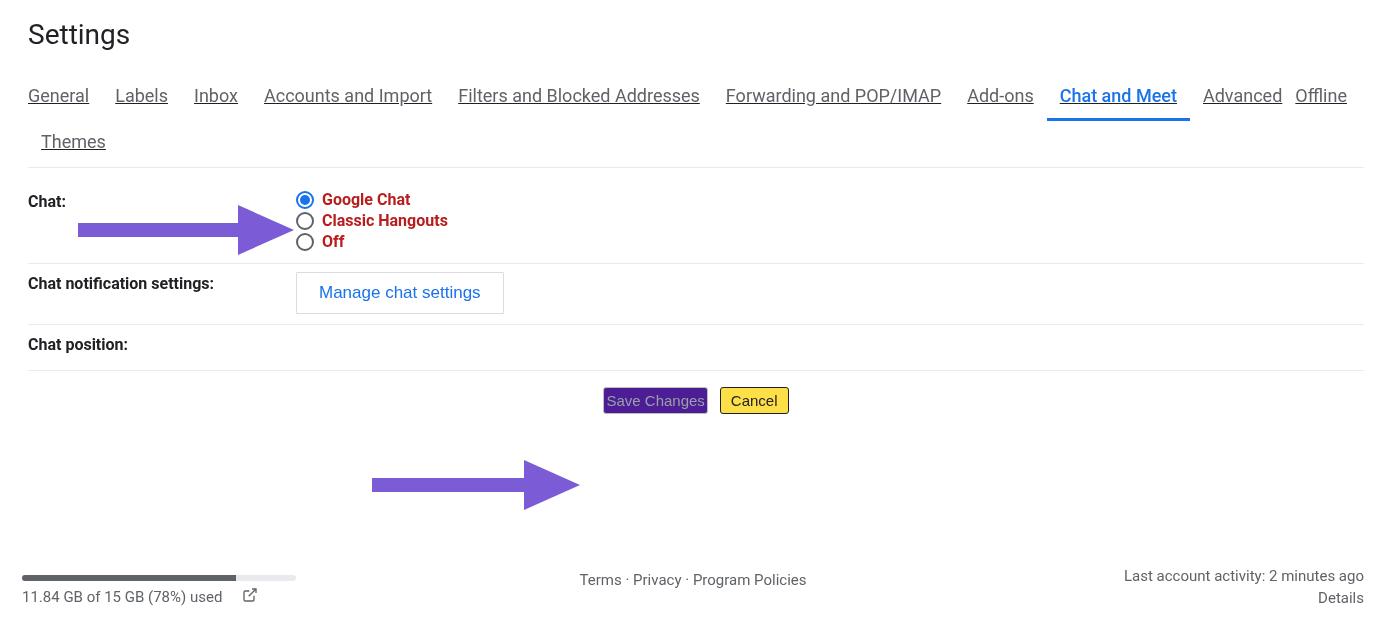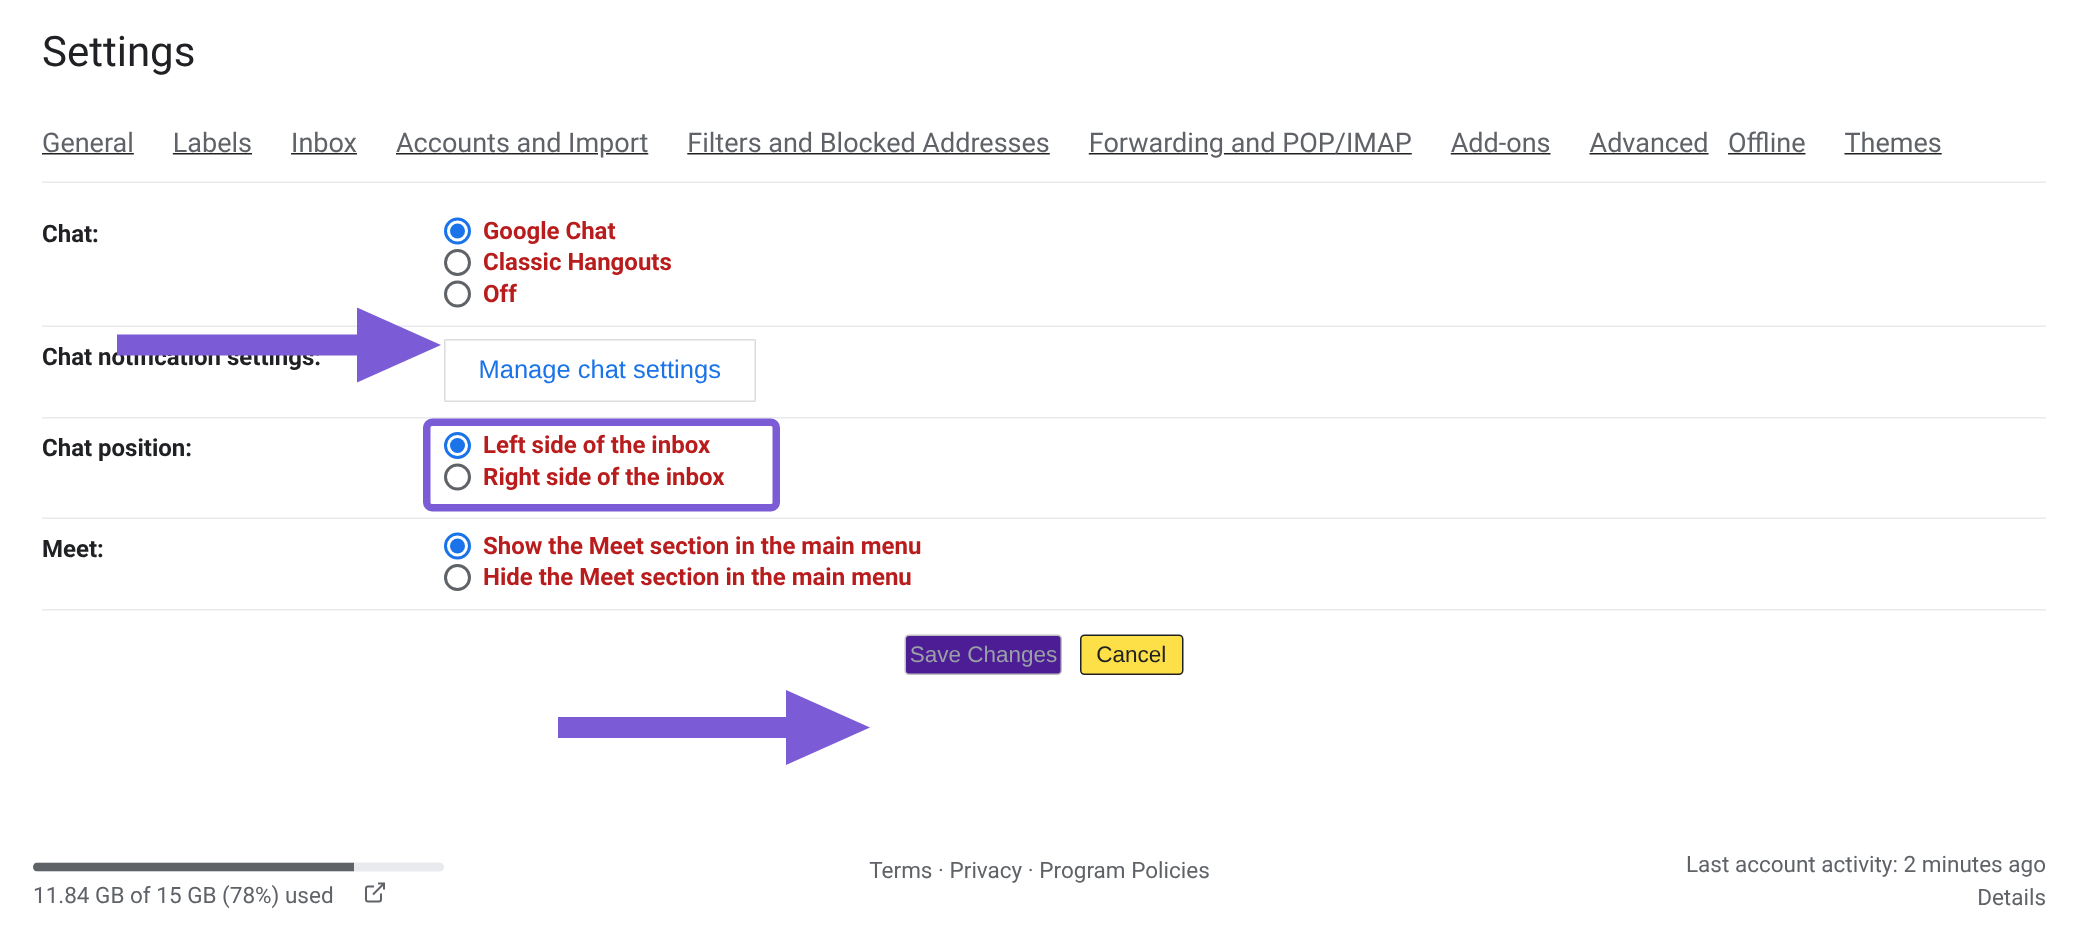--- a/index.html
+++ b/index.html
@@ -205,20 +205,21 @@
   <h1 class="page-title">Settings</h1>
 
   <div class="tabs">
     <div class="tab">General</div>
     <div class="tab">Labels</div>
     <div class="tab">Inbox</div>
     <div class="tab">Accounts and Import</div>
     <div class="tab">Filters and Blocked Addresses</div>
     <div class="tab">Forwarding and POP/IMAP</div>
     <div class="tab">Add-ons</div>
+    <div class="tab active">Chat and Meet</div>
     <div class="tab">Advanced</div>
     <div class="tab" style="padding-left:0">Offline</div>
     <div class="tab">Themes</div>
   </div>
 
   <div class="settings-body">
 
     <div class="setting-row">
       <div class="setting-label">Chat:</div>
       <div class="setting-value">
@@ -239,46 +240,22 @@
 
     <div class="setting-row">
       <div class="setting-label">Chat notification settings:</div>
       <div class="setting-value">
         <button class="manage-btn">Manage chat settings</button>
       </div>
     </div>
 
     <div class="setting-row" style="padding-bottom:16px;">
       <div class="setting-label">Chat position:</div>
-      <div class="setting-value">
-        <div class="highlight-box"></div>
-        <div class="radio-row">
-          <span class="radio checked"></span>
-          <span>Left side of the inbox</span>
-        </div>
-        <div class="radio-row">
-          <span class="radio"></span>
-          <span>Right side of the inbox</span>
-        </div>
-      </div>
-    </div>
-
-    <div class="setting-row">
-      <div class="setting-label">Meet:</div>
-      <div class="setting-value">
-        <div class="radio-row">
-          <span class="radio checked"></span>
-          <span>Show the Meet section in the main menu</span>
-        </div>
-        <div class="radio-row">
-          <span class="radio"></span>
-          <span>Hide the Meet section in the main menu</span>
-        </div>
-      </div>
-    </div>
+    </div>
+
 
     <div class="button-row">
       <button class="save-btn" disabled="">Save Changes</button>
       <button class="cancel-btn">Cancel</button>
     </div>
 
   </div>
 </div>
 
 <div class="arrow" style="left:78px; top:205px;">

